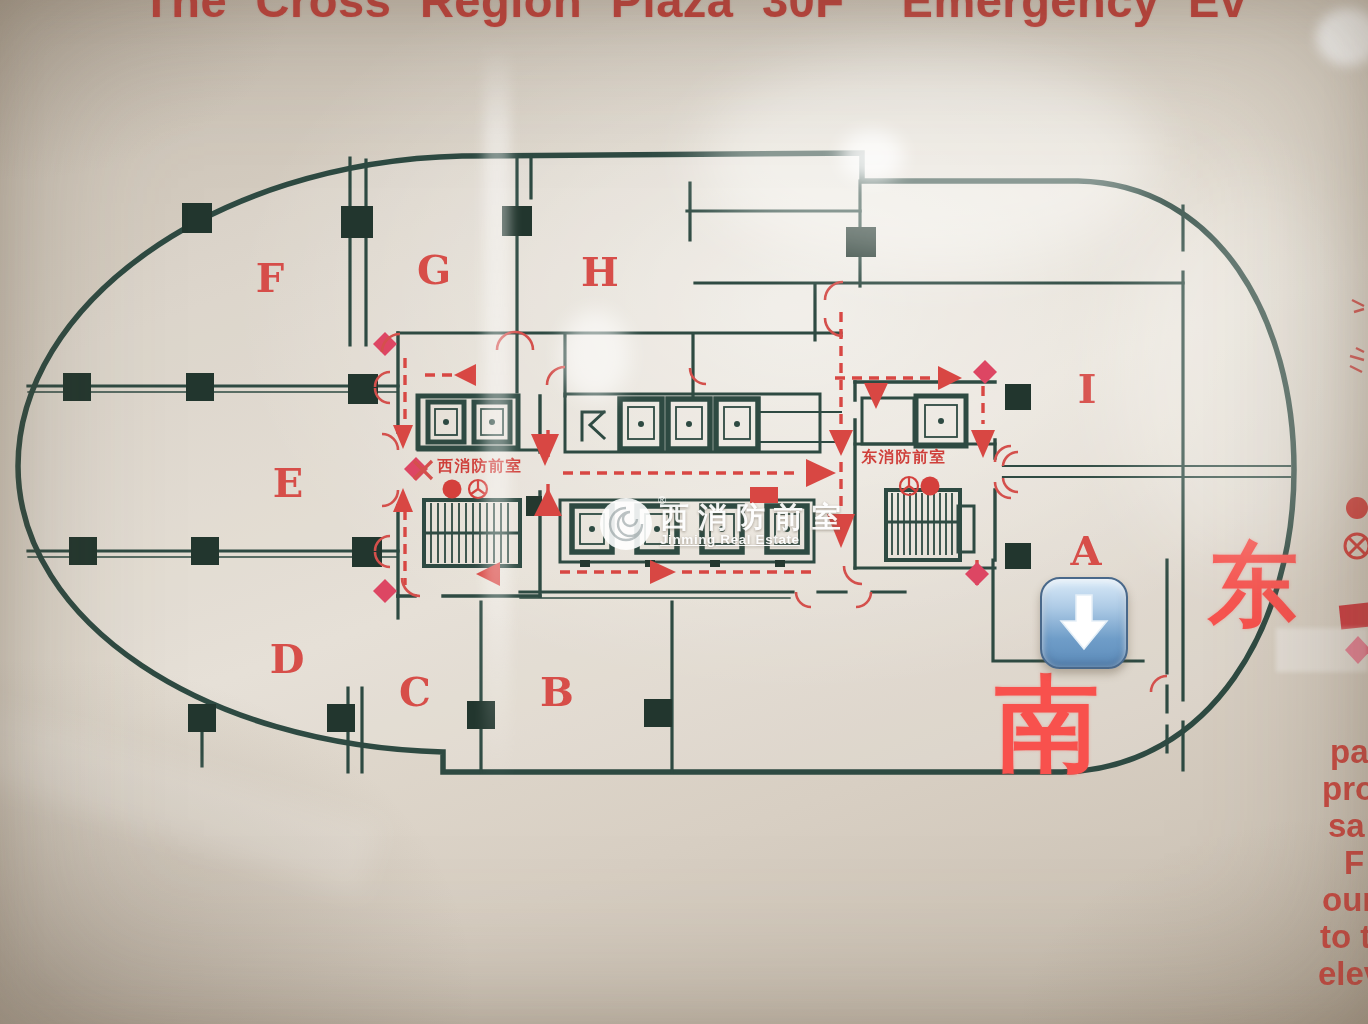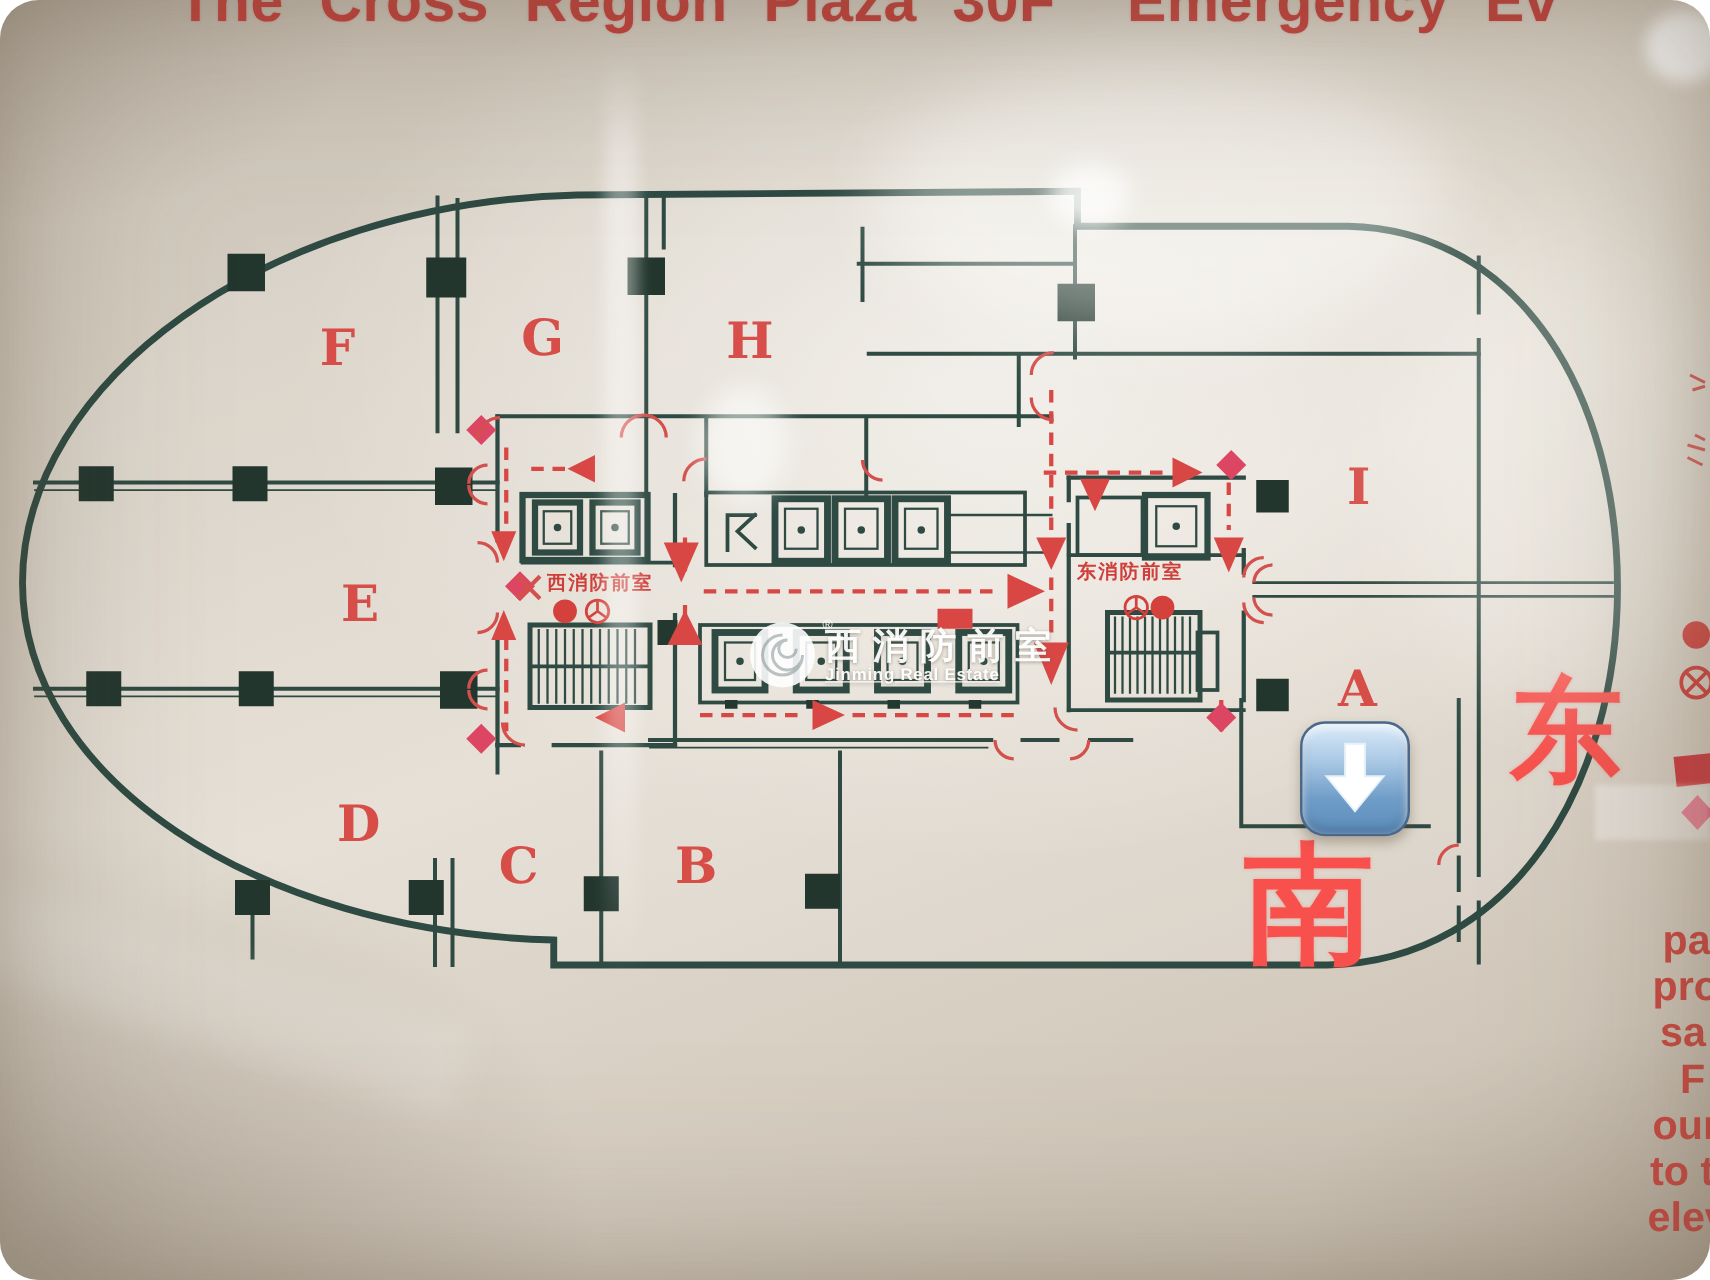--- a/index.html
+++ b/index.html
@@ -4,21 +4,20 @@
 <style>
   html,body{margin:0;padding:0;}
   body{width:1368px;height:1024px;overflow:hidden;font-family:"Liberation Sans",sans-serif;}
   .photo{position:relative;width:1368px;height:1024px;overflow:hidden;
     background:
       radial-gradient(900px 620px at 58% 30%, rgba(255,255,253,.55), rgba(255,255,255,0) 62%),
       radial-gradient(620px 480px at 3% 97%, rgba(93,78,62,.30), rgba(93,78,62,0) 70%),
       radial-gradient(500px 300px at 100% 100%, rgba(120,102,82,.22), rgba(120,102,82,0) 70%),
       radial-gradient(420px 260px at 0% 0%, rgba(110,95,78,.20), rgba(110,95,78,0) 70%),
       linear-gradient(160deg,#c9c0b4 0%,#d7cfc3 25%,#e2dbd0 50%,#d8cfc3 72%,#c6bcae 100%);
-    border-radius: 31px;
   }
   .vignette{position:absolute;inset:0;z-index:6;pointer-events:none;
     box-shadow:inset 0 0 170px rgba(90,75,58,.38), inset 0 0 46px rgba(120,100,80,.18);}
   .plan-title{position:absolute;top:-27px;left:142px;z-index:3;white-space:pre;
     font-size:47px;font-weight:700;letter-spacing:.5px;word-spacing:15px;color:#c5403b;
     text-shadow:0 0 2px rgba(197,64,59,.35);}
   svg.plan{position:absolute;left:0;top:0;z-index:2;}
   .watermark{position:absolute;left:598px;top:496px;z-index:4;display:flex;align-items:center;opacity:.94;}
   .wm-texts{margin-left:6px;color:#fff;text-shadow:0 1px 3px rgba(105,95,80,.6);}
   .wm-cn{font-size:29px;font-weight:700;letter-spacing:9px;line-height:30px;white-space:nowrap;}

